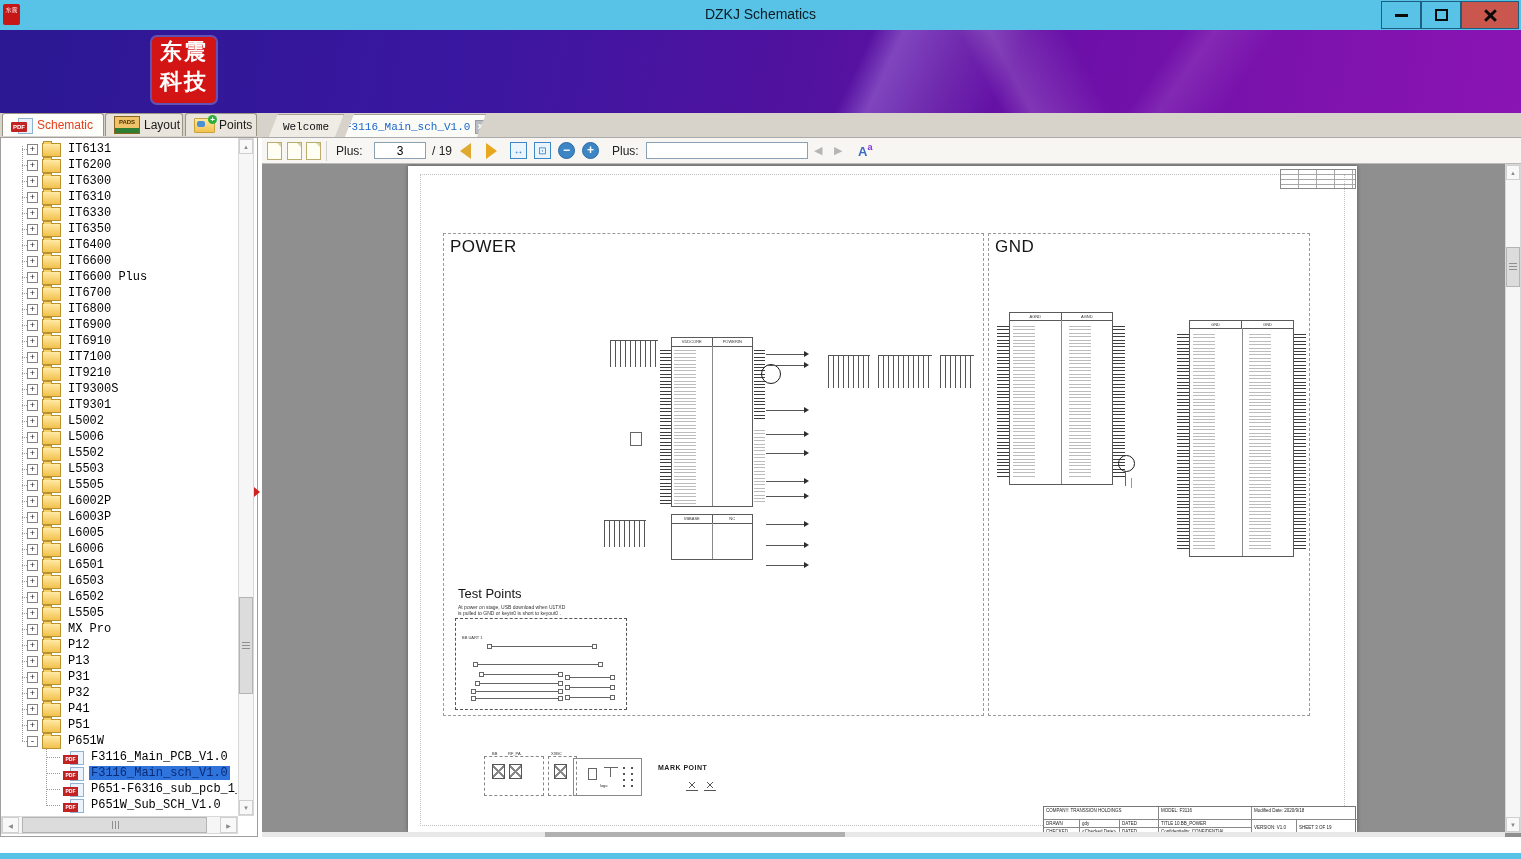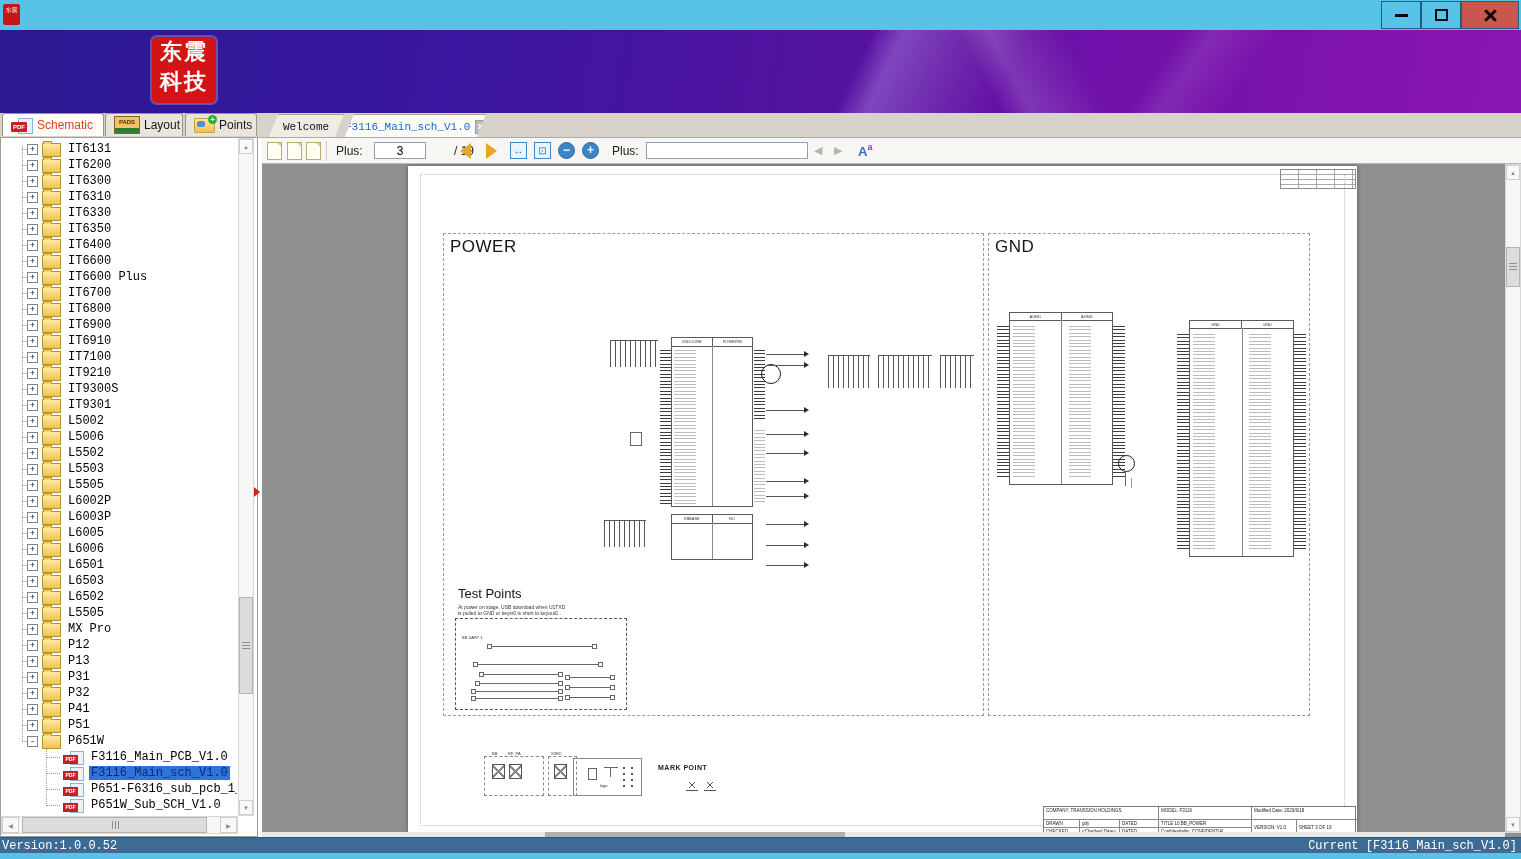--- a/index.html
+++ b/index.html
@@ -151,20 +151,21 @@
              color:#fff;font:12px "Liberation Mono",monospace;box-sizing:border-box;}
   #bottomstrip{position:absolute;left:0;top:853px;width:1521px;height:6px;background:#58c2e7;}
 </style>
 </head>
 <body>
 
 <div id="app">
 
   <div id="titlebar">
     <div id="appicon"><span>东震</span></div>
+    <div id="wintitle">DZKJ Schematics</div>
     <div class="winbtns">
       <div class="winbtn min">
           <span class="glyph-min"></span>
         </div>
       <div class="winbtn max">
           <span class="glyph-max"></span>
         </div>
       <div class="winbtn close">
           <span class="xbar a"></span>
           <span class="xbar b"></span>
@@ -454,21 +455,21 @@
 
   <div id="rightpanel">
 
     <div id="toolbar">
       <span class="pageico" style="left:5px;top:4px;"></span>
       <span class="pageico" style="left:25px;top:4px;"></span>
       <span class="pageico" style="left:44px;top:4px;"></span>
       <span class="vsep" style="left:64px;"></span>
       <span class="tlab" style="left:74px;">Plus:</span>
       <input class="tinput" style="left: 112px; top: 4px; width: 52px; text-align: center;" value="3">
-      <span class="tlab" style="left:170px;margin-left:22px;">/ 19</span>
+      <span class="tlab" style="left:170px;">/ 19</span>
       <span class="tri l" style="left:198px;"></span>
       <span class="tri r" style="left:224px;"></span>
       <span class="bluebox" style="left:248px;">↔</span>
       <span class="bluebox" style="left:272px;">⊡</span>
       <span class="bluecirc" style="left:296px;">−</span>
       <span class="bluecirc" style="left:320px;">+</span>
       <span class="tlab" style="left:350px;">Plus:</span>
       <input class="tinput" style="left: 384px; top: 4px; width: 162px;" value="">
       <span class="findnav" style="left:552px;">◀</span>
       <span class="findnav" style="left:572px;">▶</span>
@@ -621,19 +622,15 @@
             <span style="font-size:6px;">▼</span>
           </div>
       </div>
 
       <div style="position:absolute;left:0;bottom:0;right:16px;height:5px;background:#e8e8e8;">
         <div style="position:absolute;left:283px;top:0;width:300px;height:5px;background:#b0b0b0;"></div>
       </div>
     </div>
   </div>
 
-  <div id="statusbar">
-    <span style="position:absolute;left:2px;top:1px;">Version:1.0.0.52</span>
-    <span style="position:absolute;right:4px;top:1px;">Current [F3116_Main_sch_V1.0]</span>
-  </div>
   <div id="bottomstrip"></div>
 
 </div>
 
 </body></html>

